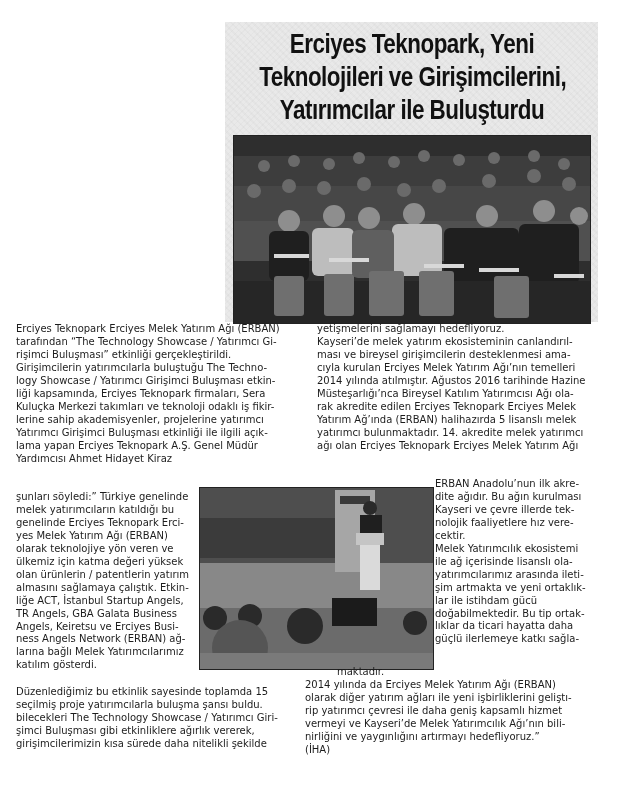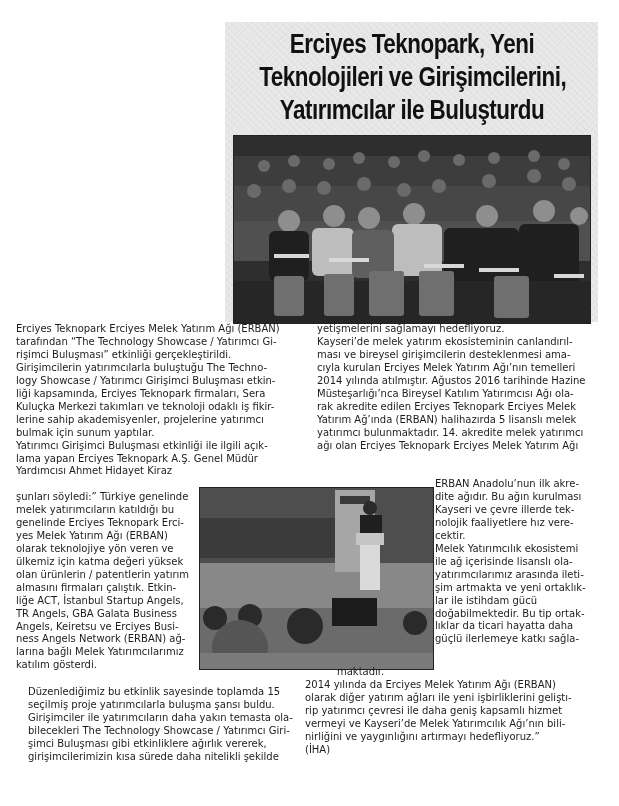--- a/index.html
+++ b/index.html
@@ -35,21 +35,21 @@
   .photo2 { left: 199px; top: 487px; width: 233px; height: 181px; background: #5a5a5a; }
   .photo svg { display: block; width: 100%; height: 100%; }
   .col {
     position: absolute;
     font-size: 10px; line-height: 12.95px;
     color: #1c1c1c;
   }
   .col p { margin: 0; white-space: nowrap; }
   .col-left-top { left: 16px; top: 323px; width: 290px; }
   .col-left-mid { left: 16px; top: 491px; width: 180px; }
-  .col-left-bot { left: 28px; top: 686px; width: 290px; }
+  .col-left-bot { left: 16px; top: 686px; width: 290px; }
   .col-right-top { left: 305px; top: 323px; width: 310px; margin-left: 12px; }
   .col-right-mid { left: 435px; top: 478px; width: 182px; }
   .col-right-bot { left: 305px; top: 666px; width: 310px; }
 </style>
 </head>
 <body>
 
 <div class="clip-bg"></div>
 
 <h1 class="headline">
@@ -160,47 +160,45 @@
 
 <div class="col col-left-top">
   <p>Erciyes Teknopark Erciyes Melek Yatırım Ağı (ERBAN)</p>
   <p>tarafından “The Technology Showcase / Yatırımcı Gi-</p>
   <p>rişimci Buluşması” etkinliği gerçekleştirildi.</p>
   <p>Girişimcilerin yatırımcılarla buluştuğu The Techno-</p>
   <p>logy Showcase / Yatırımcı Girişimci Buluşması etkin-</p>
   <p>liği kapsamında, Erciyes Teknopark firmaları, Sera</p>
   <p>Kuluçka Merkezi takımları ve teknoloji odaklı iş fikir-</p>
   <p>lerine sahip akademisyenler, projelerine yatırımcı</p>
-  <p>bulmak için sunum yaptılar.</p>
   <p>Yatırımcı Girişimci Buluşması etkinliği ile ilgili açık-</p>
   <p>lama yapan Erciyes Teknopark A.Ş. Genel Müdür</p>
   <p>Yardımcısı Ahmet Hidayet Kiraz</p>
 </div>
 
 <div class="col col-left-mid">
   <p>şunları söyledi:” Türkiye genelinde</p>
   <p>melek yatırımcıların katıldığı bu</p>
   <p>genelinde Erciyes Teknopark Erci-</p>
   <p>yes Melek Yatırım Ağı (ERBAN)</p>
   <p>olarak teknolojiye yön veren ve</p>
   <p>ülkemiz için katma değeri yüksek</p>
   <p>olan ürünlerin / patentlerin yatırım</p>
-  <p>almasını firmaları çalıştık. Etkin-</p>
+  <p>almasını sağlamaya çalıştık. Etkin-</p>
   <p>liğe ACT, İstanbul Startup Angels,</p>
   <p>TR Angels, GBA Galata Business</p>
   <p>Angels, Keiretsu ve Erciyes Busi-</p>
   <p>ness Angels Network (ERBAN) ağ-</p>
   <p>larına bağlı Melek Yatırımcılarımız</p>
   <p>katılım gösterdi.</p>
 </div>
 
 <div class="col col-left-bot">
   <p>Düzenlediğimiz bu etkinlik sayesinde toplamda 15</p>
   <p>seçilmiş proje yatırımcılarla buluşma şansı buldu.</p>
-  <p>Girişimciler ile yatırımcıların daha yakın temasta ola-</p>
   <p>bilecekleri The Technology Showcase / Yatırımcı Giri-</p>
   <p>şimci Buluşması gibi etkinliklere ağırlık vererek,</p>
   <p>girişimcilerimizin kısa sürede daha nitelikli şekilde</p>
 </div>
 
 <div class="col col-right-top">
   <p>yetişmelerini sağlamayı hedefliyoruz.</p>
   <p>Kayseri’de melek yatırım ekosisteminin canlandırıl-</p>
   <p>ması ve bireysel girişimcilerin desteklenmesi ama-</p>
   <p>cıyla kurulan Erciyes Melek Yatırım Ağı’nın temelleri</p>

